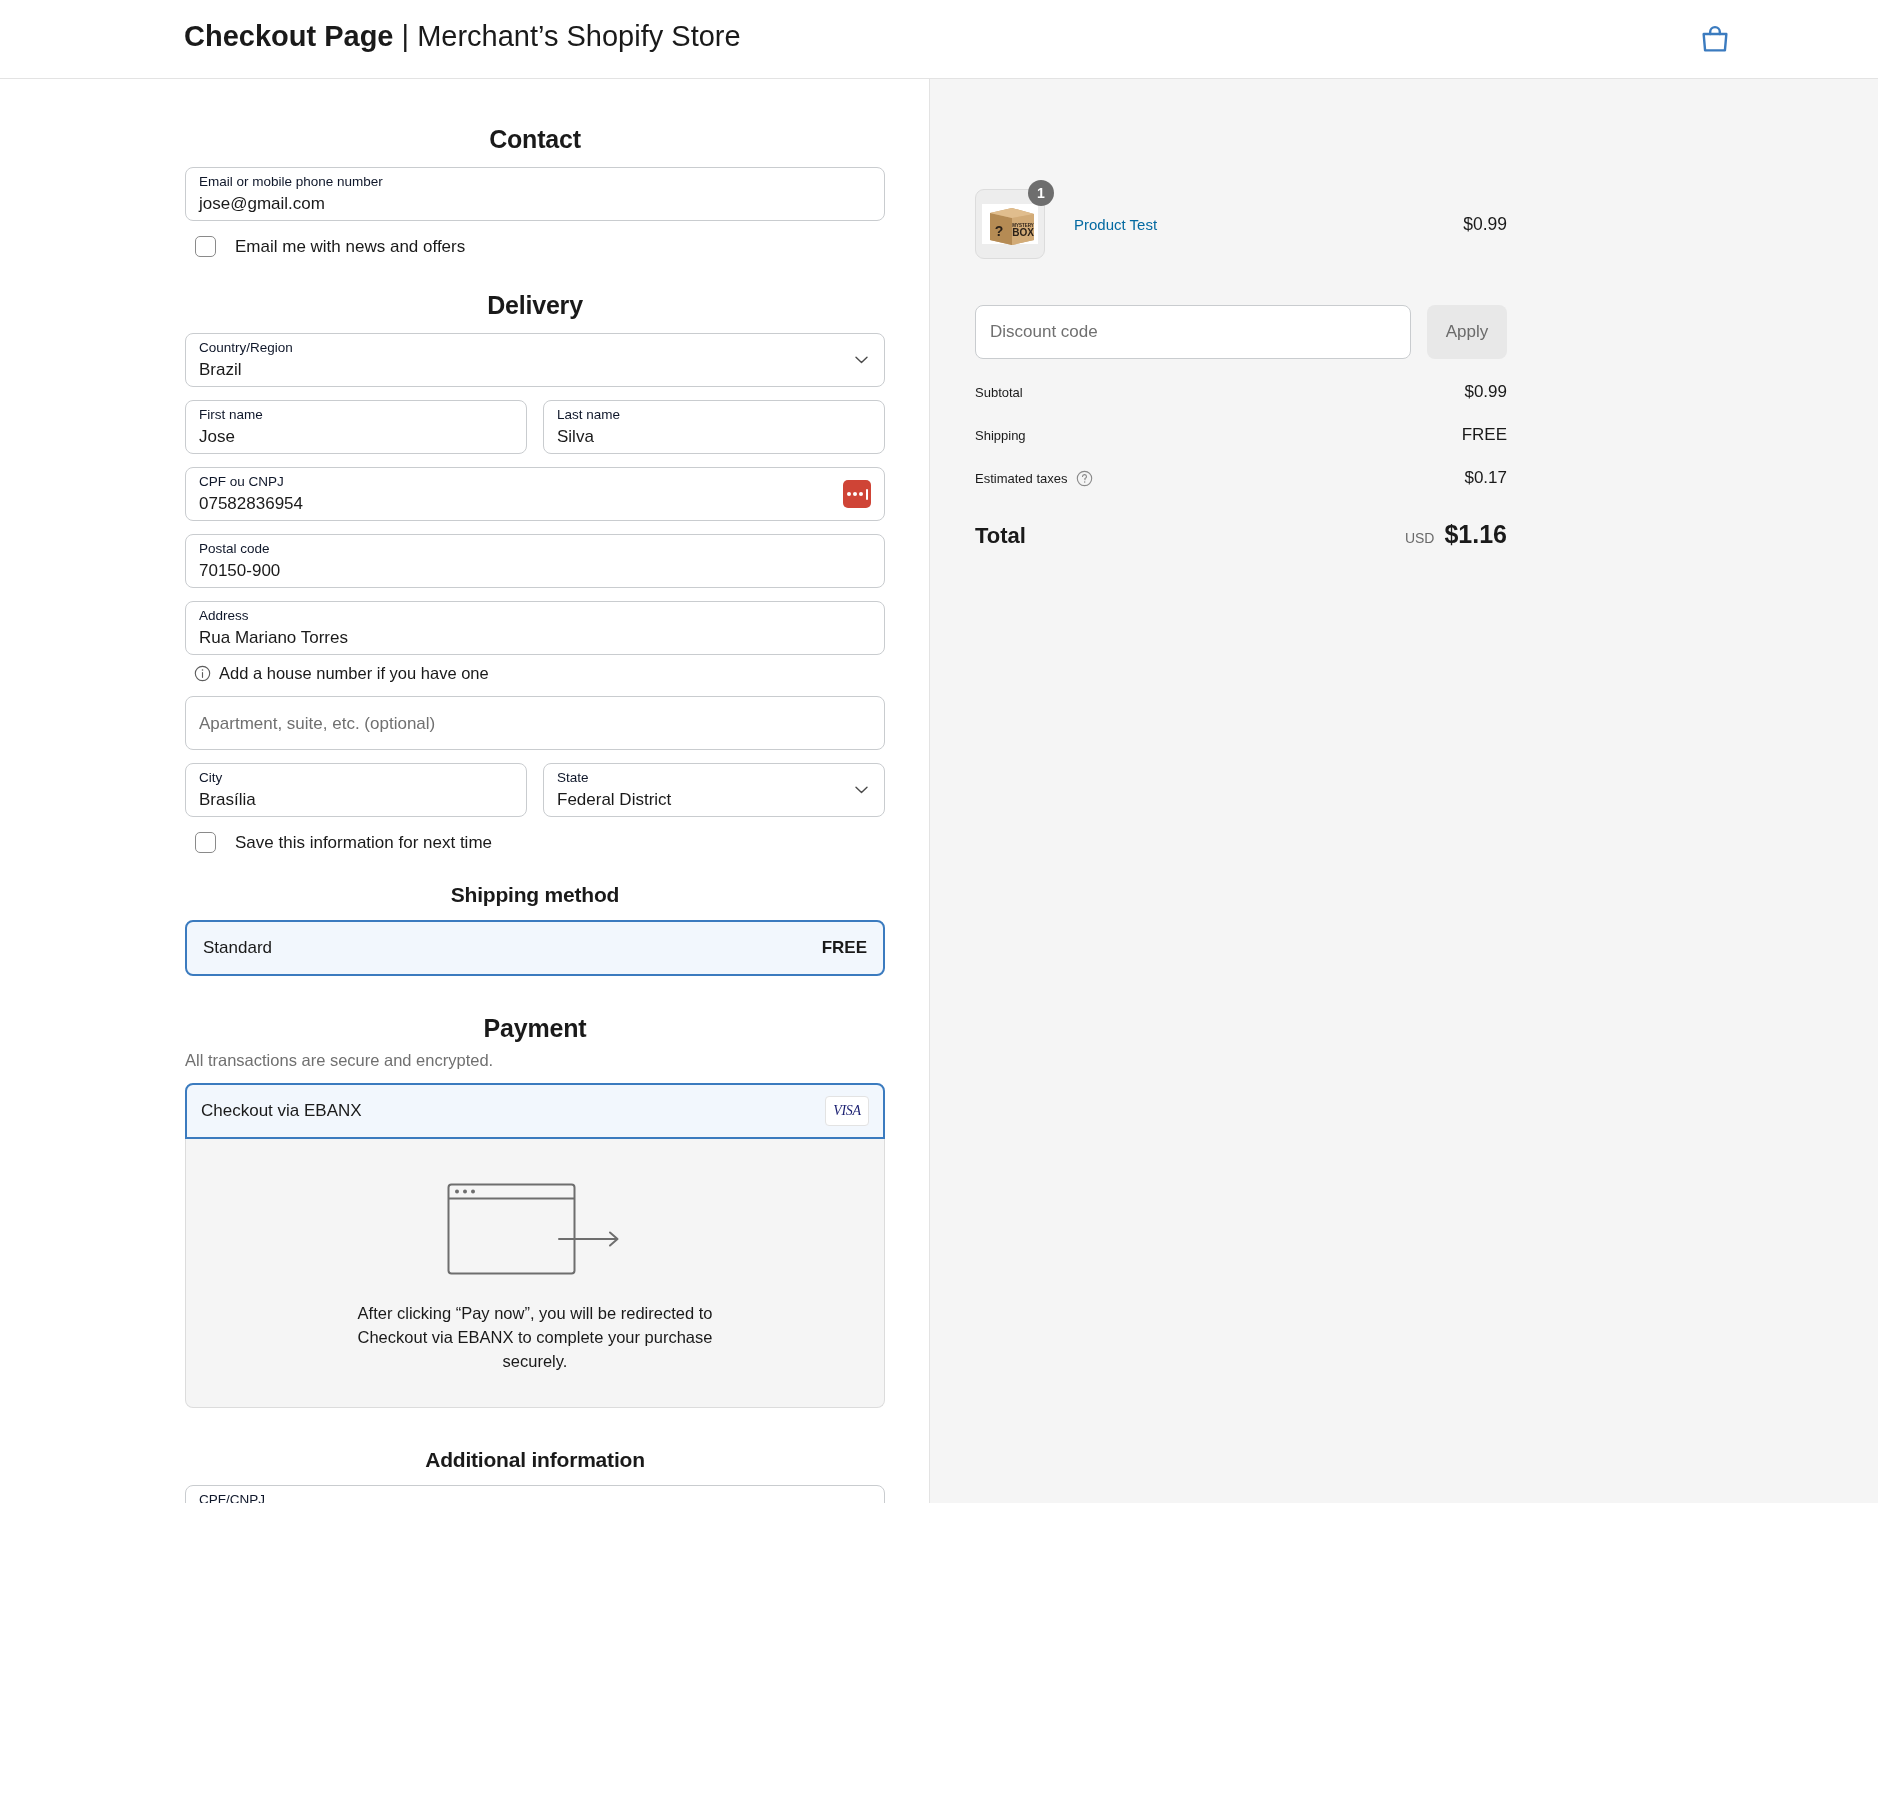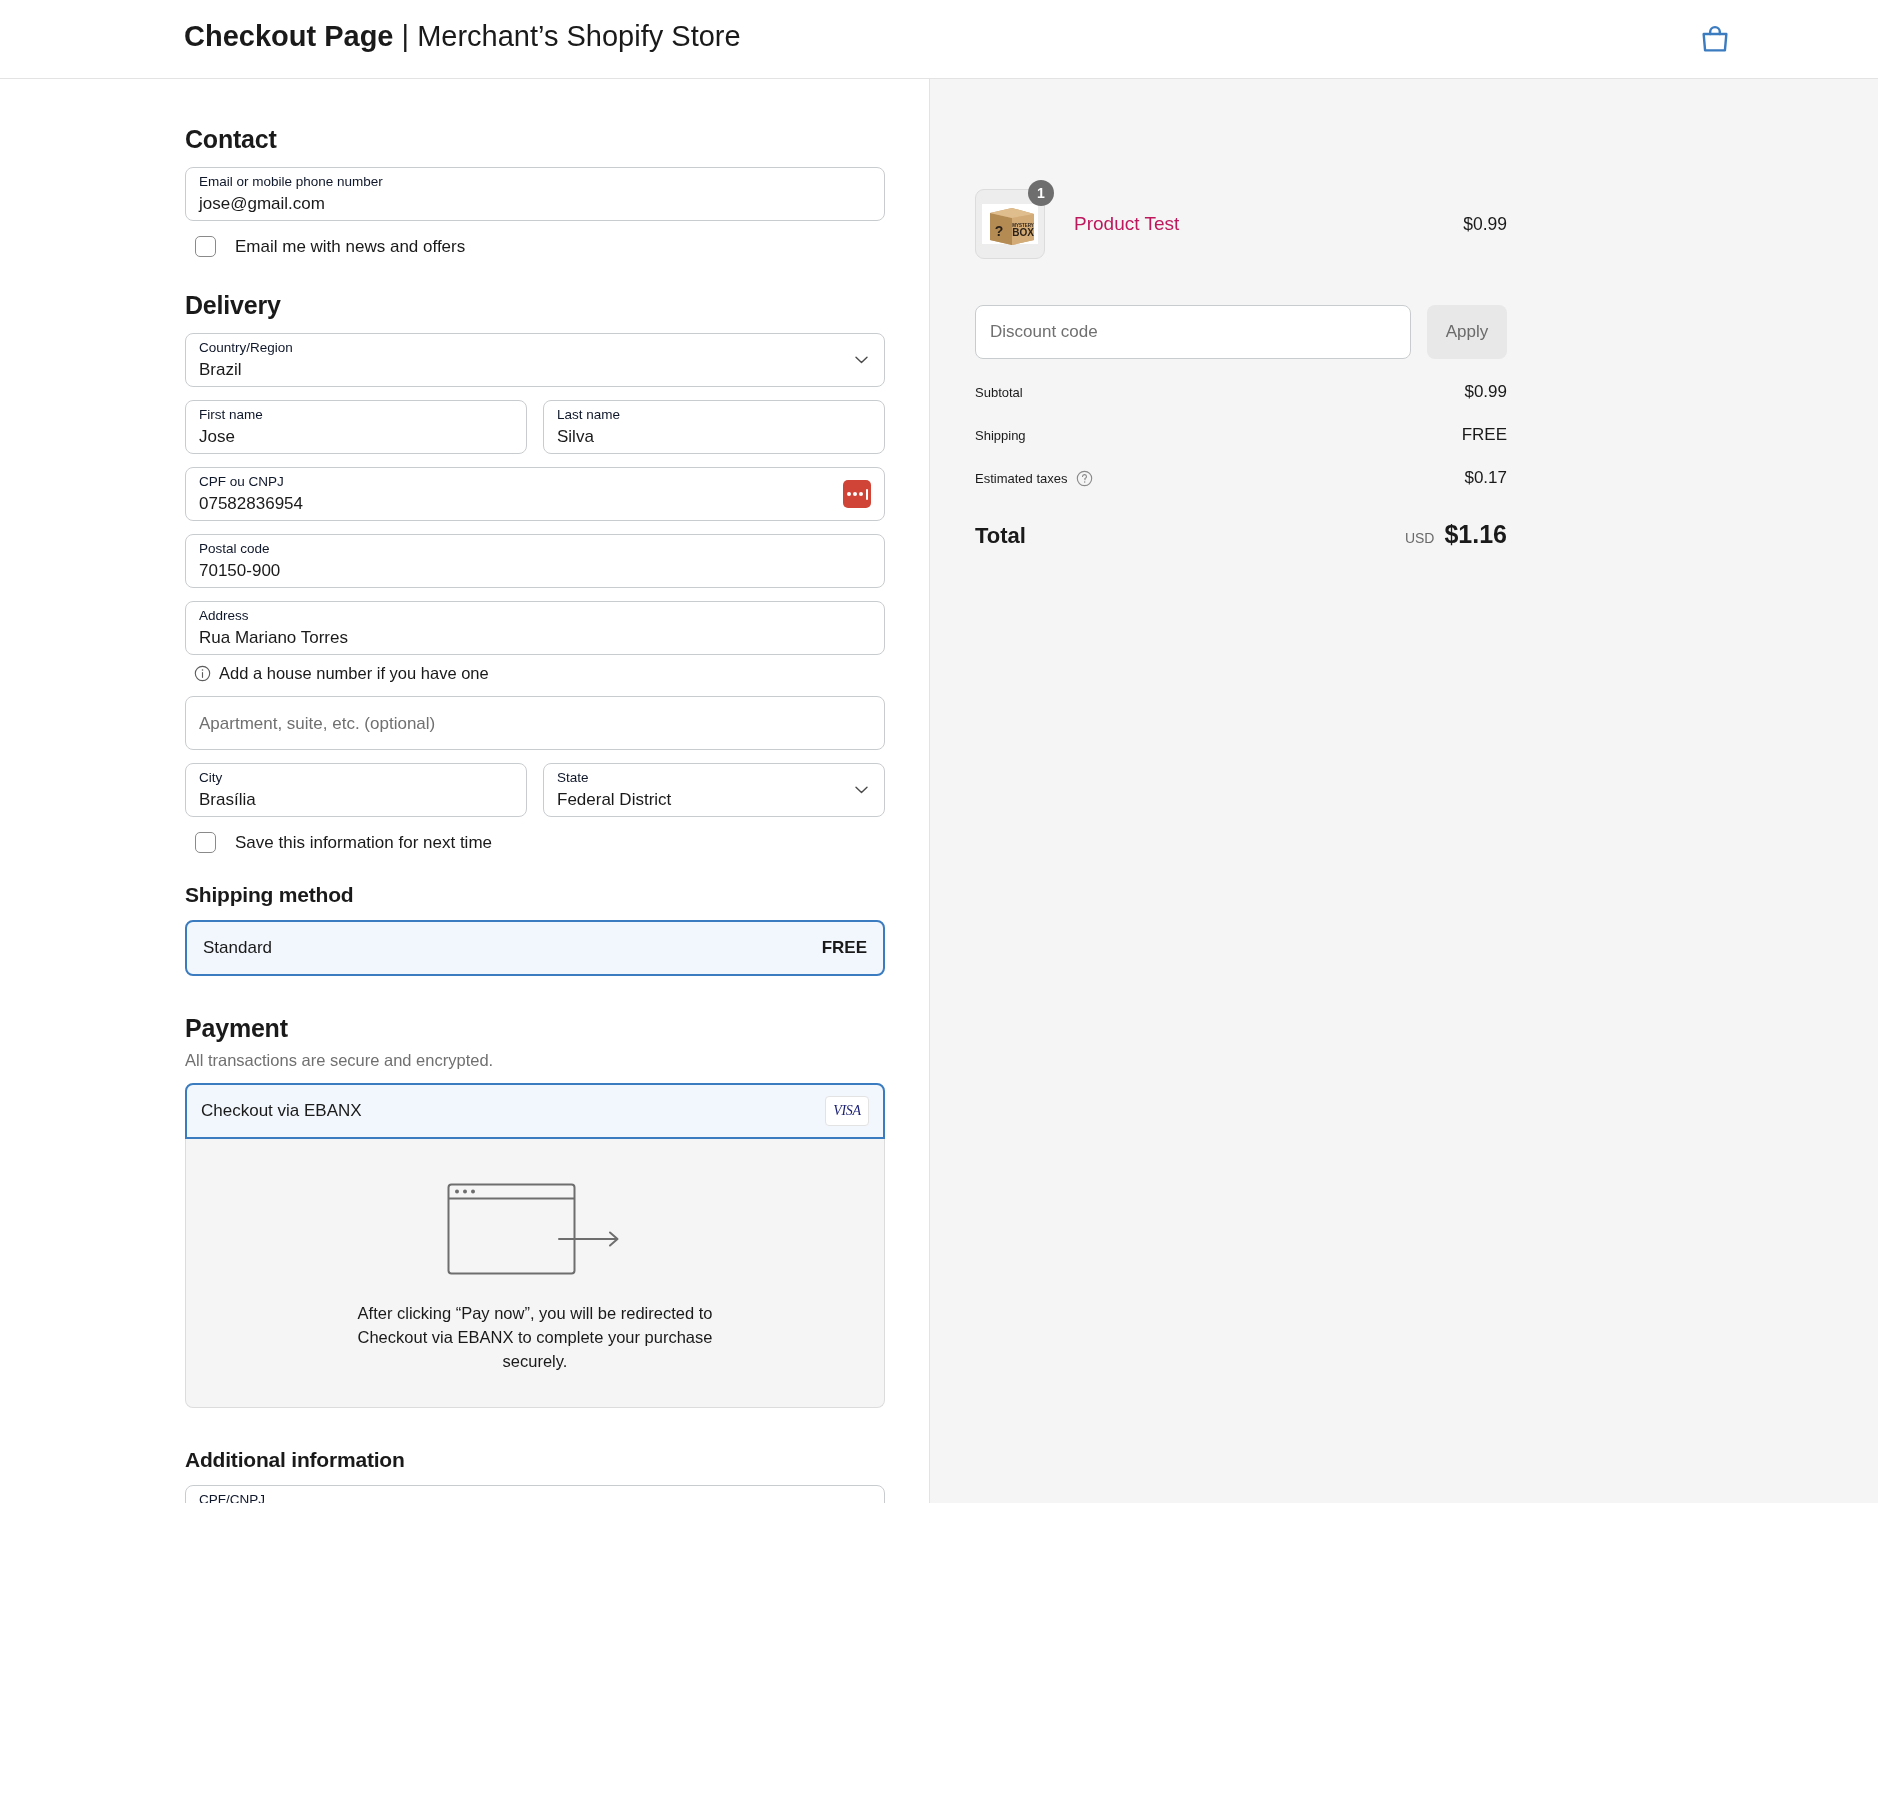--- a/index.html
+++ b/index.html
@@ -56,20 +56,21 @@
     position: relative;
   }
   .left-inner { width: 700px; margin-left: 185px; padding-top: 46px; }
 
   
   h2.section-title {
     font-size: 25px;
     font-weight: 700;
     color: #1a1a1a;
     letter-spacing: -0.2px;
+    text-align: center;
   }
   .sub-note {
     font-size: 16.5px;
     color: #707070;
     margin-top: 8px;
   }
 
   
   .field {
     position: relative;
@@ -254,21 +255,21 @@
     position: absolute;
     top: -9px; right: -9px;
     width: 26px; height: 26px;
     background: #6e6e6e;
     color: #fff;
     border-radius: 50%;
     font-size: 14px;
     font-weight: 700;
     display: flex; align-items: center; justify-content: center;
   }
-  .prod-name { font-size: 19px; color: #be185d; margin-left: 29px; flex: 1; }
+  .prod-name { font-size: 15px; color: #0369a1; margin-left: 29px; flex: 1; }
   .prod-price { font-size: 17.5px; color: #1a1a1a; }
 
   .discount-row { display: flex; gap: 16px; margin-top: 46px; }
   .discount-input {
     flex: 1;
     height: 54px;
     border: 1px solid #c9cccf;
     border-radius: 8px;
     background: #fff;
     display: flex;

